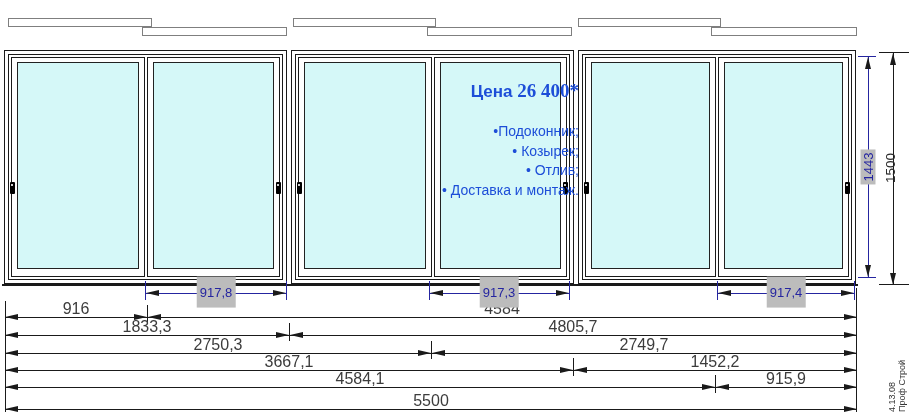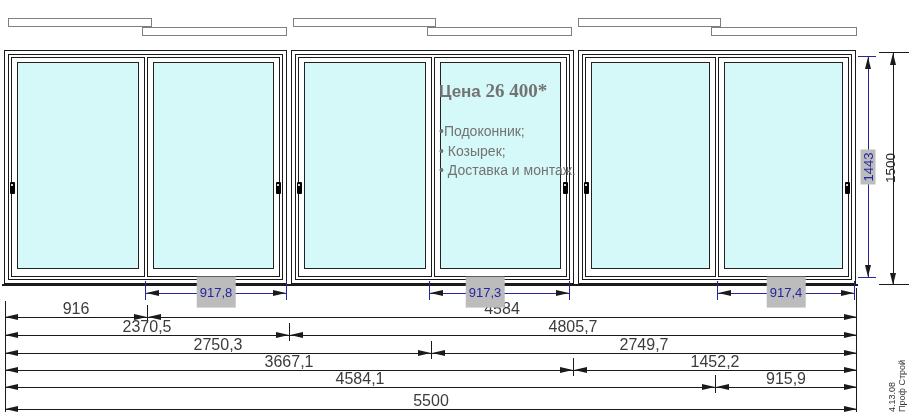--- a/index.html
+++ b/index.html
@@ -30,21 +30,21 @@
   .arv{position:absolute;width:0;height:0;border-left:3px solid transparent;border-right:3px solid transparent;color:var(--line);}
   .arv.u{border-bottom:12px solid currentColor;}
   .arv.d{border-top:12px solid currentColor;}
   .dlabel{position:absolute;transform:translateX(-50%);font-size:16px;line-height:14px;color:var(--text-dim);white-space:nowrap;}
   .blabel{position:absolute;transform:translate(-50%,-53%);background:var(--label-bg);color:var(--blue);
           font-size:13px;line-height:15px;padding:8px 3px;white-space:nowrap;z-index:4;}
   .blabel-v{position:absolute;transform:translate(-50%,-50%) rotate(-90deg);background:var(--label-bg);color:var(--blue);
           font-size:13px;line-height:15px;padding:0 3px;white-space:nowrap;z-index:4;}
   .dlabel-v{position:absolute;transform:translate(-50%,-50%) rotate(-90deg);font-size:13.5px;color:#2b2b2b;white-space:nowrap;}
   
-  .offer{position:absolute;left:439px;top:80px;width:140px;color:#737373;z-index:5;}
+  .offer{position:absolute;left:439px;top:80px;width:140px;color:#1d4ed8;z-index:5;text-align:right;}
   .price{font-size:17px;font-weight:bold;white-space:nowrap;}
   .price-val{font-family:"Liberation Serif", serif;font-size:19px;font-weight:bold;}
   .offer-list{margin-top:20px;font-size:14px;line-height:19.5px;}
   .offer-item{padding-left:10px;text-indent:-10px;}
   
   .corner-note{position:absolute;left:866px;top:371px;width:62px;height:20px;transform:rotate(-90deg);
           font-size:9px;line-height:10px;color:#333;}
   .corner-note span{display:block;white-space:nowrap;}
 </style>
 </head>
@@ -100,39 +100,40 @@
     <div class="handle hr"></div>
   </div>
 
   <div class="sill"></div>
 
   <div class="offer">
     <div class="price"><span>Цена</span> <span class="price-val">26 400*</span></div>
     <div class="offer-list">
       <div class="offer-item">•Подоконник;</div>
       <div class="offer-item">• Козырек;</div>
+      <div class="offer-item">• Отлив;</div>
       <div class="offer-item">• Доставка и монтаж.</div>
     </div>
   </div>
 
   <div>
     <div class="vline bh" style="left:145px;top:281px;height:19px;"></div>
     <div class="vline bh" style="left:286px;top:281px;height:19px;"></div>
     <div class="hline bh" style="left:145px;top:293px;width:142px;"></div>
     <div class="ar l bcol" style="left:146px;top:290px;"></div>
     <div class="ar r bcol" style="left:273px;top:290px;"></div>
     <div class="blabel" style="left:216px;top:293px;">917,8</div>
   </div>
   <div>
     <div class="vline bh" style="left:429px;top:281px;height:19px;"></div>
     <div class="vline bh" style="left:569px;top:281px;height:19px;"></div>
     <div class="hline bh" style="left:429px;top:293px;width:141px;"></div>
     <div class="ar l bcol" style="left:430px;top:290px;"></div>
     <div class="ar r bcol" style="left:556px;top:290px;"></div>
-    <div class="blabel" style="left:485px;top:293px;">917,3</div>
+    <div class="blabel" style="left:499px;top:293px;">917,3</div>
   </div>
   <div>
     <div class="vline bh" style="left:717px;top:281px;height:19px;"></div>
     <div class="vline bh" style="left:854px;top:281px;height:19px;"></div>
     <div class="hline bh" style="left:717px;top:293px;width:138px;"></div>
     <div class="ar l bcol" style="left:718px;top:290px;"></div>
     <div class="ar r bcol" style="left:841px;top:290px;"></div>
     <div class="blabel" style="left:786px;top:293px;">917,4</div>
   </div>
 
@@ -167,21 +168,21 @@
     <div class="dlabel" style="left:502px;top:302px;">4584</div>
   </div>
 
   <div>
     <div class="hline" style="left:5px;top:335px;width:852px;"></div>
     <div class="ar l" style="left:5px;top:332px;"></div>
     <div class="ar r" style="left:844px;top:332px;"></div>
     <div class="vline" style="left:289px;top:323px;height:18px;"></div>
     <div class="ar r" style="left:276px;top:332px;"></div>
     <div class="ar l" style="left:290px;top:332px;"></div>
-    <div class="dlabel" style="left:147px;top:320px;">2370,5</div>
+    <div class="dlabel" style="left:147px;top:320px;">1833,3</div>
     <div class="dlabel" style="left:573px;top:320px;">4805,7</div>
   </div>
 
   <div>
     <div class="hline" style="left:5px;top:353px;width:852px;"></div>
     <div class="ar l" style="left:5px;top:350px;"></div>
     <div class="ar r" style="left:844px;top:350px;"></div>
     <div class="vline" style="left:431px;top:341px;height:18px;"></div>
     <div class="ar r" style="left:418px;top:350px;"></div>
     <div class="ar l" style="left:432px;top:350px;"></div>

